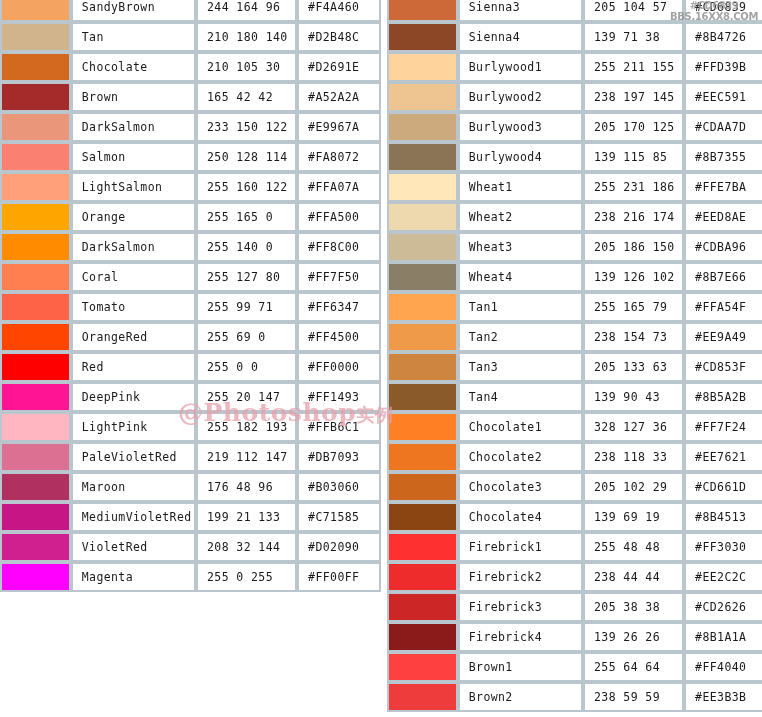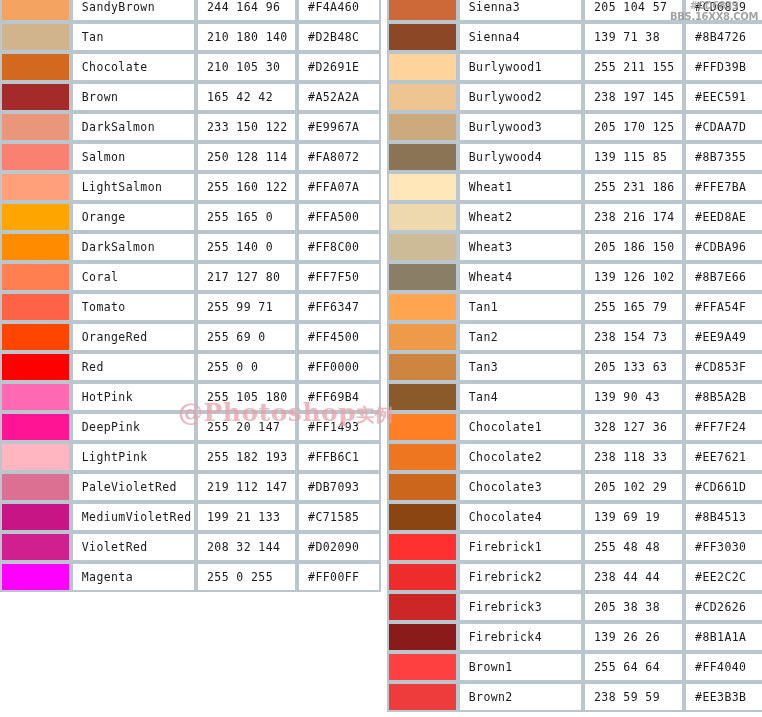--- a/index.html
+++ b/index.html
@@ -210,21 +210,21 @@
             </td>
             <td class="cell-text">DarkSalmon</td>
             <td class="cell-text">255 140 0</td>
             <td class="cell-text">#FF8C00</td>
           </tr>
           <tr>
             <td class="cell-swatch">
               <span class="swatch" style="background: rgb(255, 127, 80);"></span>
             </td>
             <td class="cell-text">Coral</td>
-            <td class="cell-text">217 127 80</td>
+            <td class="cell-text">255 127 80</td>
             <td class="cell-text">#FF7F50</td>
           </tr>
           <tr>
             <td class="cell-swatch">
               <span class="swatch" style="background: rgb(255, 99, 71);"></span>
             </td>
             <td class="cell-text">Tomato</td>
             <td class="cell-text">255 99 71</td>
             <td class="cell-text">#FF6347</td>
           </tr>
@@ -239,28 +239,20 @@
           <tr>
             <td class="cell-swatch">
               <span class="swatch" style="background: rgb(255, 0, 0);"></span>
             </td>
             <td class="cell-text">Red</td>
             <td class="cell-text">255 0 0</td>
             <td class="cell-text">#FF0000</td>
           </tr>
           <tr>
             <td class="cell-swatch">
-              <span class="swatch" style="background: rgb(255, 105, 180);"></span>
-            </td>
-            <td class="cell-text">HotPink</td>
-            <td class="cell-text">255 105 180</td>
-            <td class="cell-text">#FF69B4</td>
-          </tr>
-          <tr>
-            <td class="cell-swatch">
               <span class="swatch" style="background: rgb(255, 20, 147);"></span>
             </td>
             <td class="cell-text">DeepPink</td>
             <td class="cell-text">255 20 147</td>
             <td class="cell-text">#FF1493</td>
           </tr>
           <tr>
             <td class="cell-swatch">
               <span class="swatch" style="background: rgb(255, 182, 193);"></span>
             </td>
@@ -268,20 +260,28 @@
             <td class="cell-text">255 182 193</td>
             <td class="cell-text">#FFB6C1</td>
           </tr>
           <tr>
             <td class="cell-swatch">
               <span class="swatch" style="background: rgb(219, 112, 147);"></span>
             </td>
             <td class="cell-text">PaleVioletRed</td>
             <td class="cell-text">219 112 147</td>
             <td class="cell-text">#DB7093</td>
+          </tr>
+          <tr>
+            <td class="cell-swatch">
+              <span class="swatch" style="background: rgb(176, 48, 96);"></span>
+            </td>
+            <td class="cell-text">Maroon</td>
+            <td class="cell-text">176 48 96</td>
+            <td class="cell-text">#B03060</td>
           </tr>
           <tr>
             <td class="cell-swatch">
               <span class="swatch" style="background: rgb(199, 21, 133);"></span>
             </td>
             <td class="cell-text">MediumVioletRed</td>
             <td class="cell-text">199 21 133</td>
             <td class="cell-text">#C71585</td>
           </tr>
           <tr>

